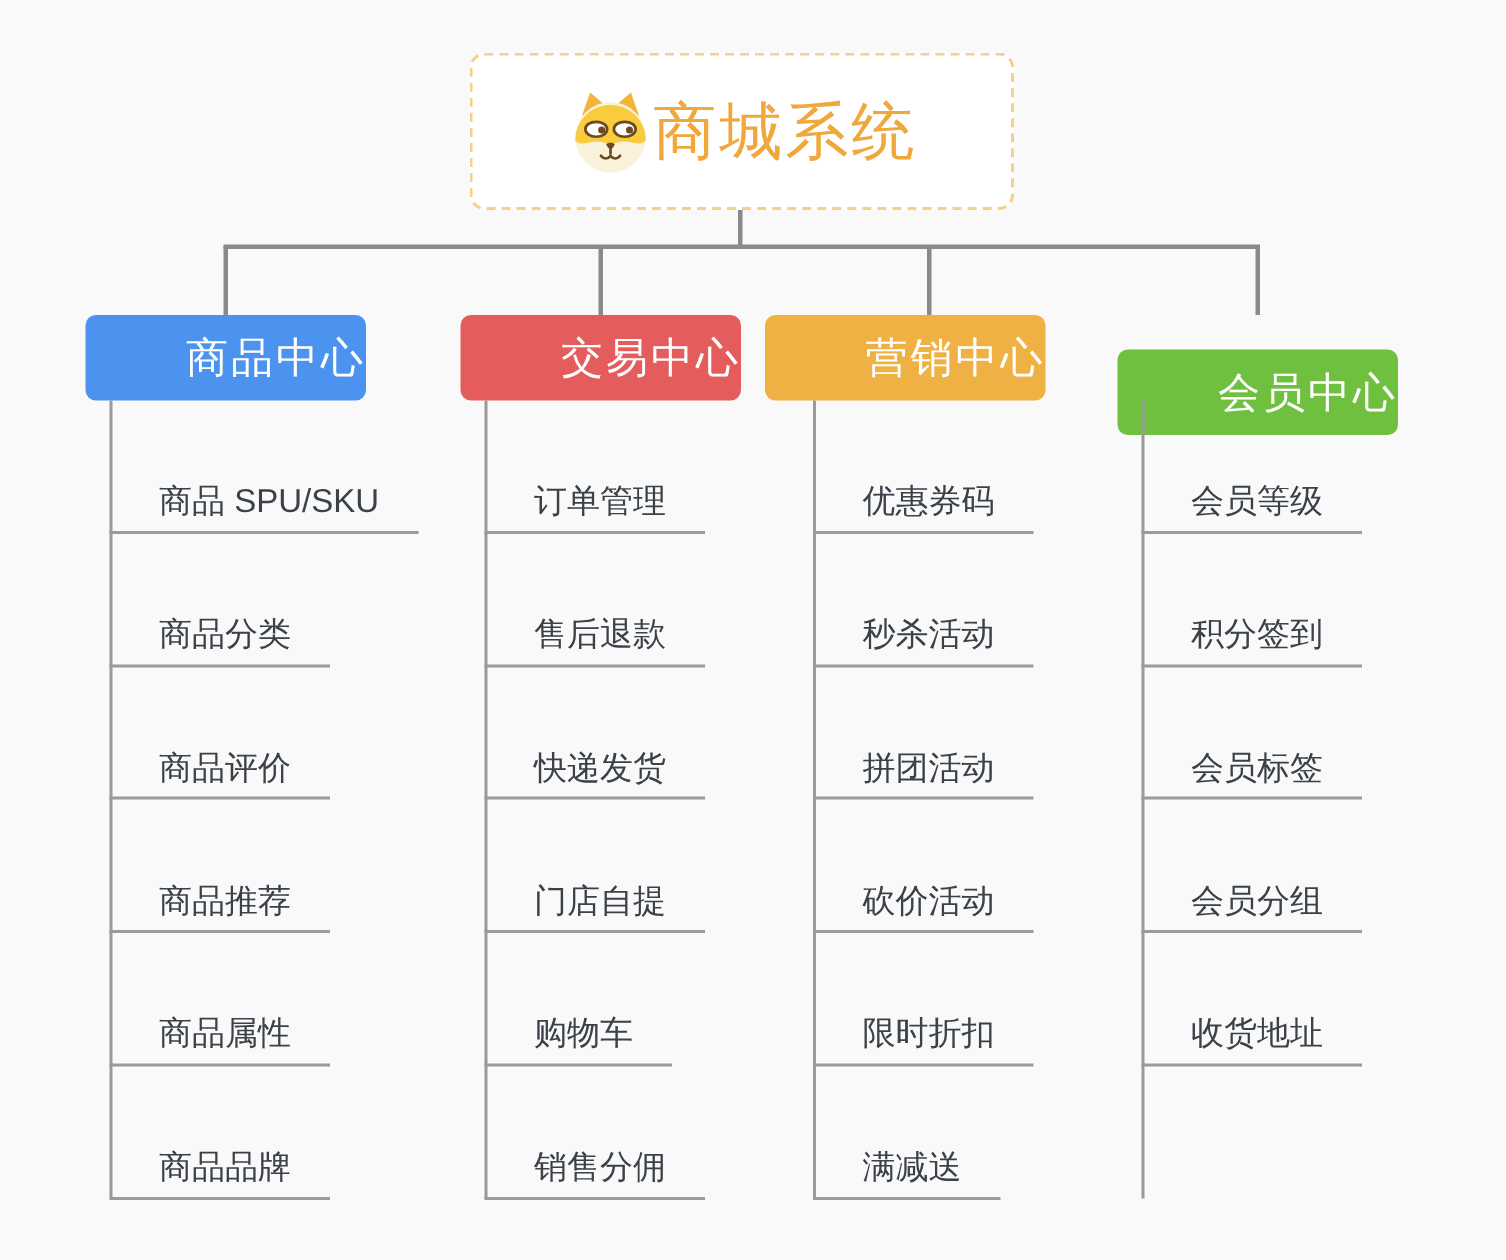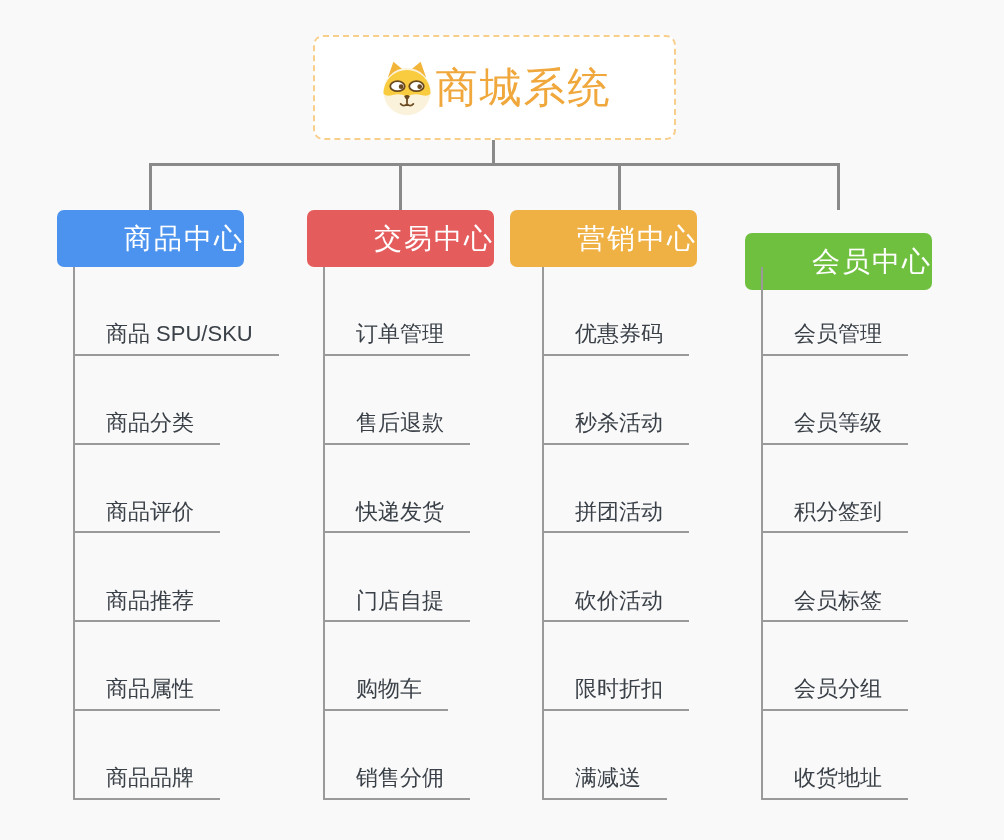--- a/index.html
+++ b/index.html
@@ -180,23 +180,20 @@
     <div class="slot">
         <div class="item">限时折扣</div>
       </div>
     <div class="slot">
         <div class="item">满减送</div>
       </div>
   </div>
 
   <div class="col" style="left:761px;">
     <div class="slot">
-        <div class="item">会员管理</div>
-      </div>
-    <div class="slot">
         <div class="item">会员等级</div>
       </div>
     <div class="slot">
         <div class="item">积分签到</div>
       </div>
     <div class="slot">
         <div class="item">会员标签</div>
       </div>
     <div class="slot">
         <div class="item">会员分组</div>

